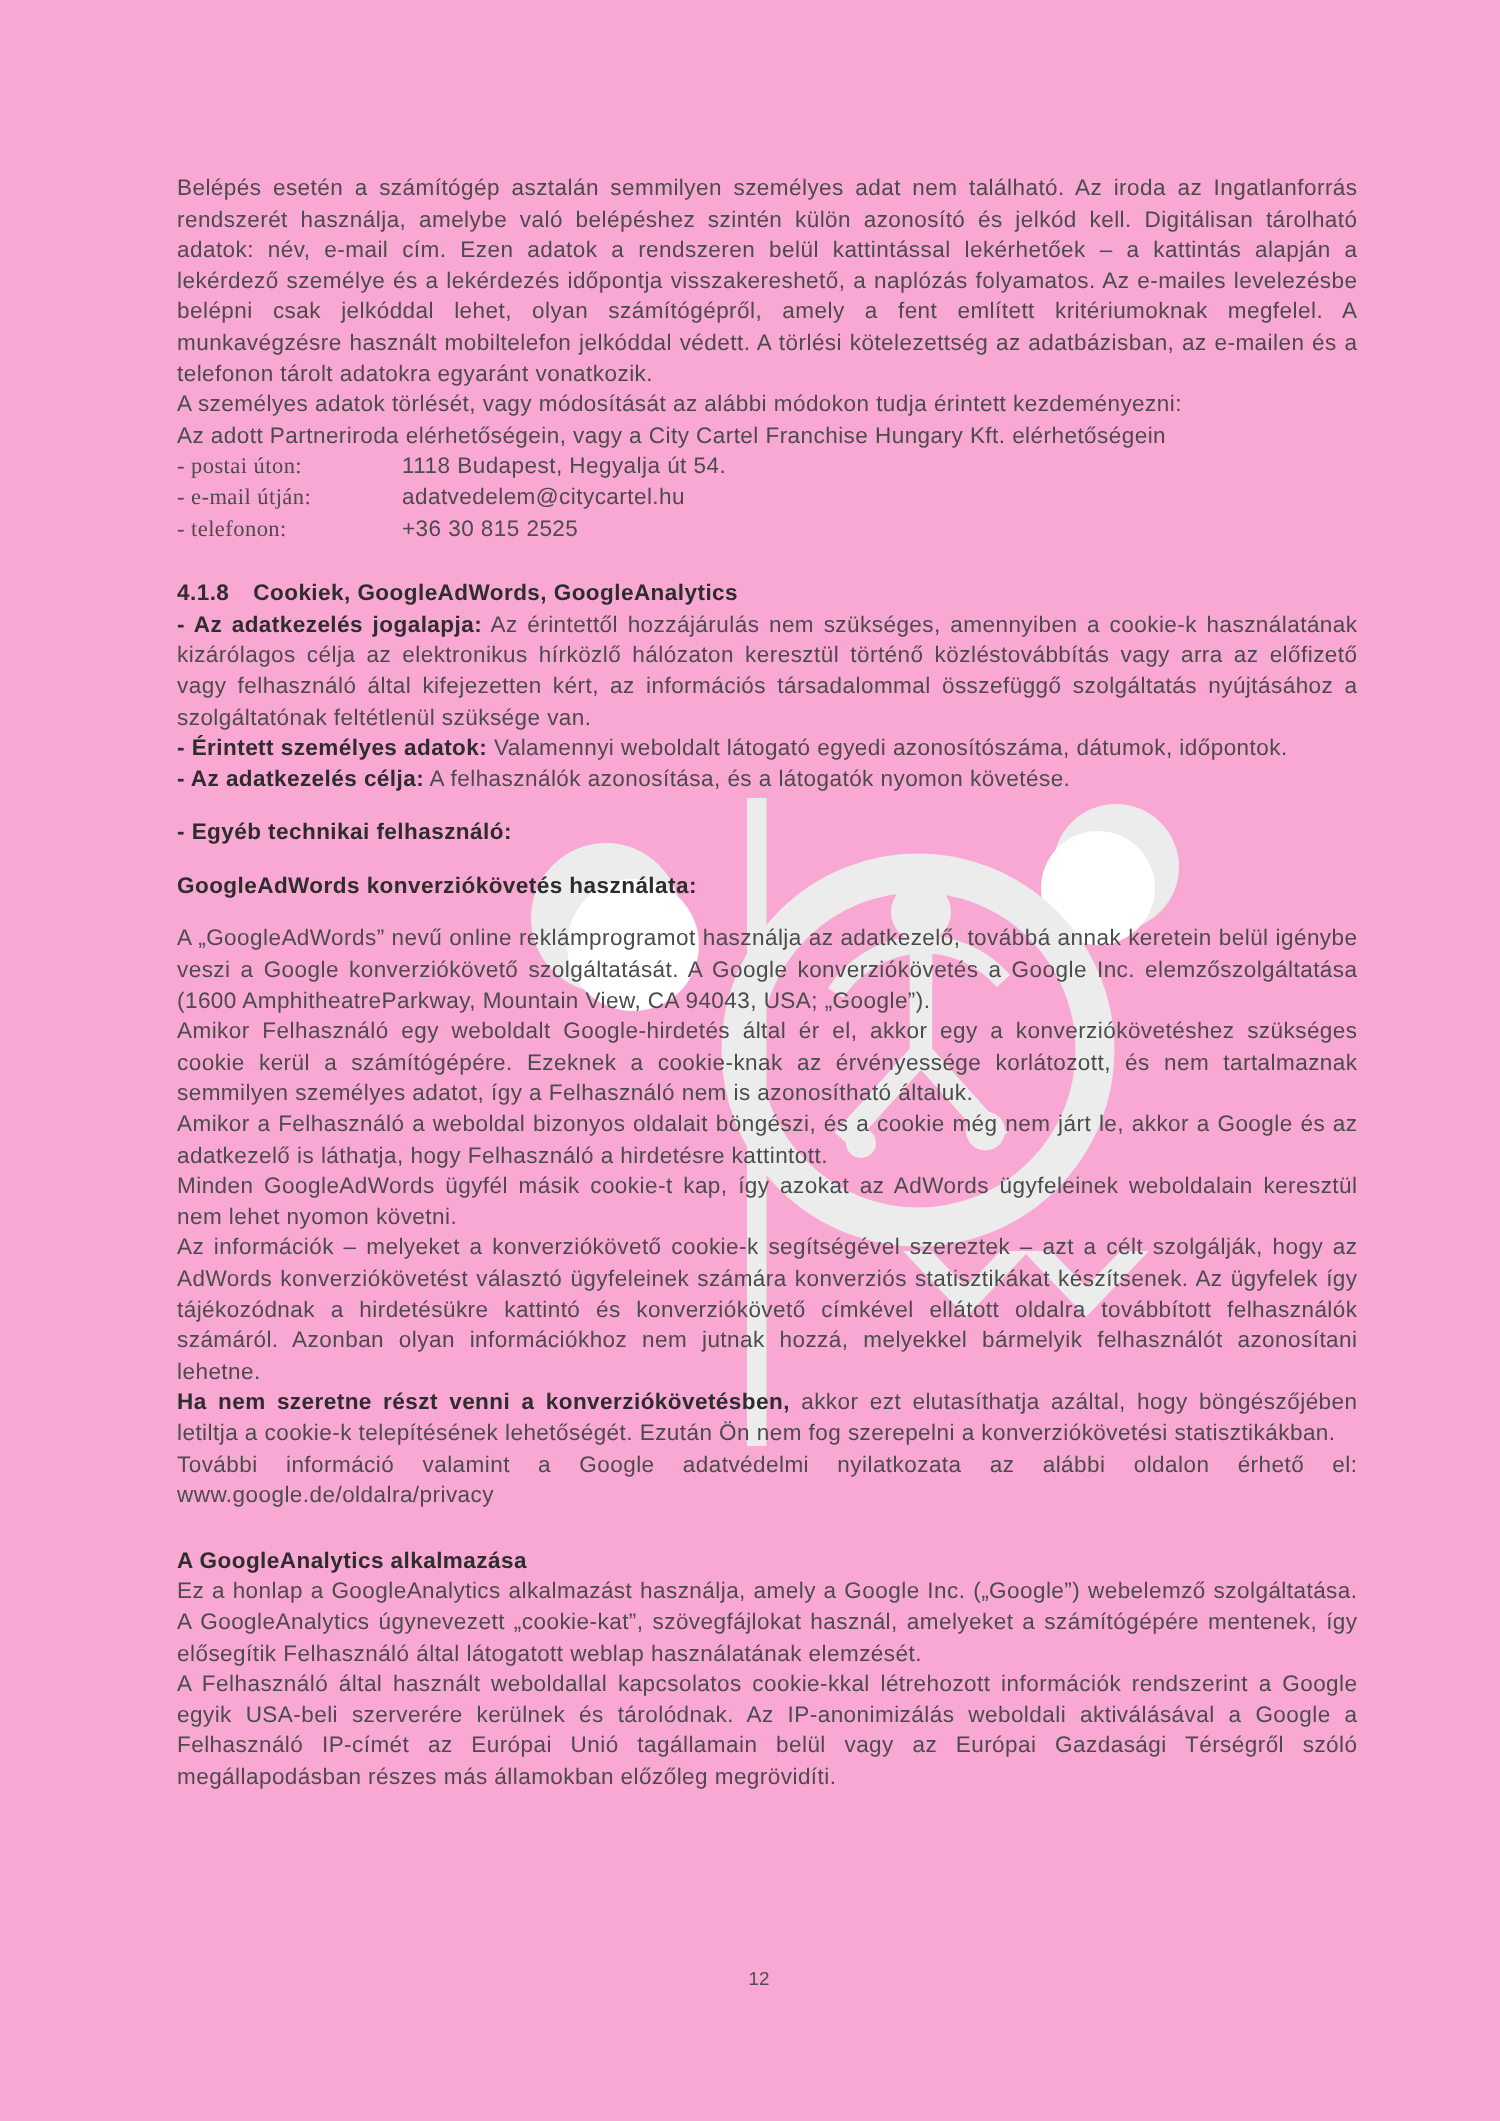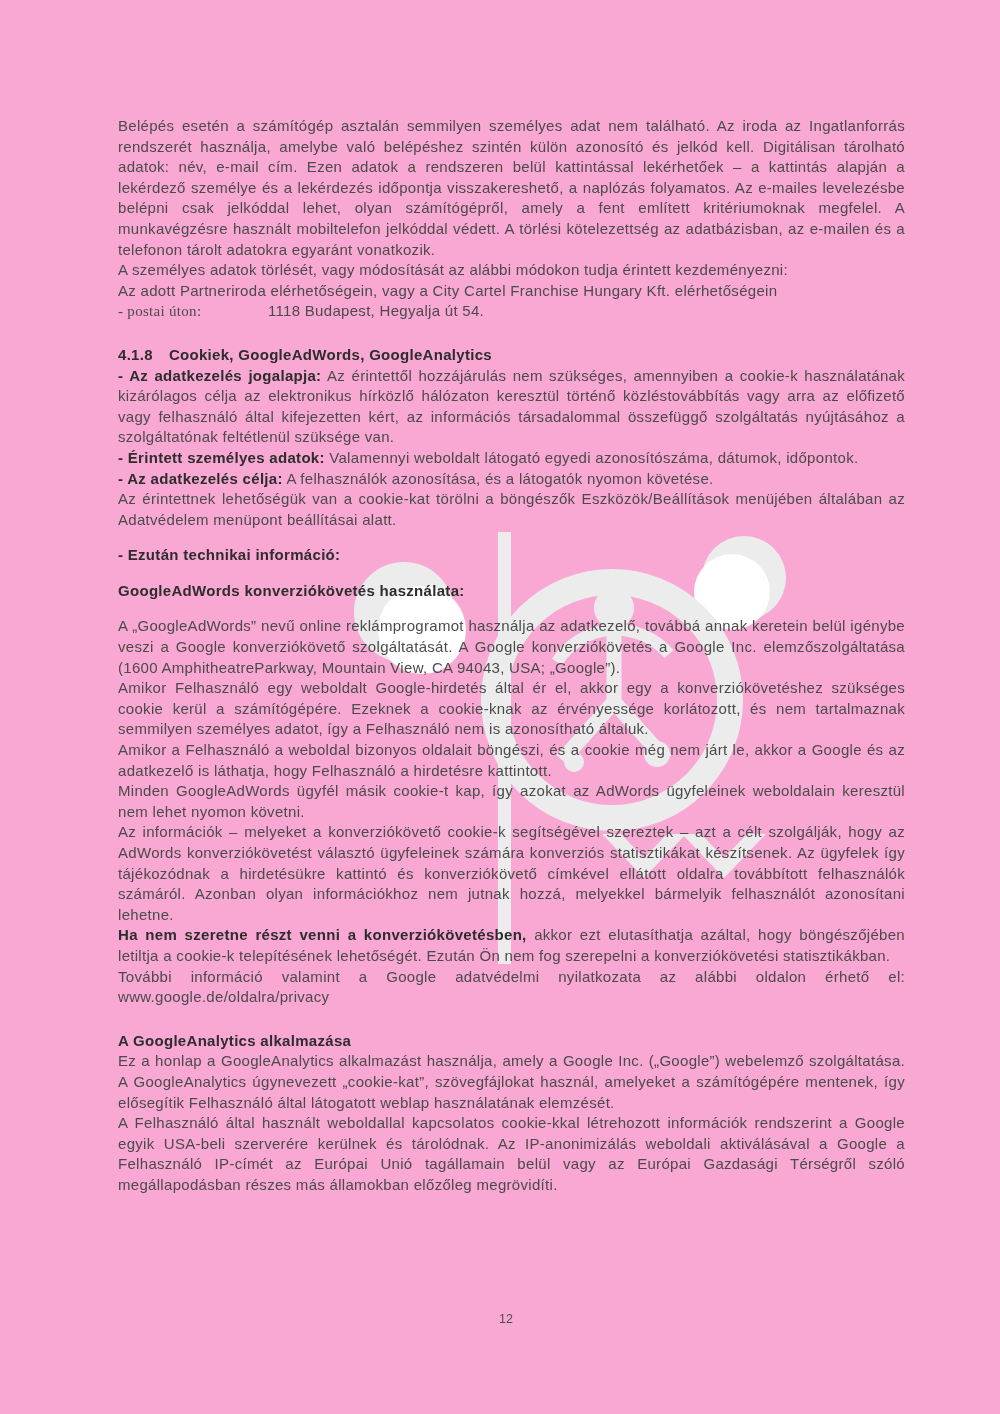--- a/index.html
+++ b/index.html
@@ -108,41 +108,48 @@
 
     <p class="para">Belépés esetén a számítógép asztalán semmilyen személyes adat nem található. Az iroda az Ingatlanforrás rendszerét használja, amelybe való belépéshez szintén külön azonosító és jelkód kell. Digitálisan tárolható adatok: név, e-mail cím. Ezen adatok a rendszeren belül kattintással lekérhetőek – a kattintás alapján a lekérdező személye és a lekérdezés időpontja visszakereshető, a naplózás folyamatos. Az e-mailes levelezésbe belépni csak jelkóddal lehet, olyan számítógépről, amely a fent említett kritériumoknak megfelel. A munkavégzésre használt mobiltelefon jelkóddal védett. A törlési kötelezettség az adatbázisban, az e-mailen és a telefonon tárolt adatokra egyaránt vonatkozik.</p>
 
     <p class="para">A személyes adatok törlését, vagy módosítását az alábbi módokon tudja érintett kezdeményezni:</p>
     <p class="para">Az adott Partneriroda elérhetőségein, vagy a City Cartel Franchise Hungary Kft. elérhetőségein</p>
 
     <div class="contact-row">
       <span class="contact-label">- postai úton:</span>
       <span class="contact-value">1118 Budapest, Hegyalja út 54.</span>
     </div>
+    <div class="contact-row">
+      <span class="contact-label">- e-mail útján:</span>
+      <span class="contact-value">adatvedelem@citycartel.hu</span>
+    </div>
+    <div class="contact-row">
+      <span class="contact-label">- telefonon:</span>
+      <span class="contact-value">+36 30 815 2525</span>
+    </div>
 
     <p class="heading gap-lg">
       <span class="sec-num">4.1.8</span><span>Cookiek, GoogleAdWords, GoogleAnalytics</span>
     </p>
 
     <p class="para">
       <strong>- Az adatkezelés jogalapja:</strong>
       <span>Az érintettől hozzájárulás nem szükséges, amennyiben a cookie-k használatának kizárólagos célja az elektronikus hírközlő hálózaton keresztül történő közléstovábbítás vagy arra az előfizető vagy felhasználó által kifejezetten kért, az információs társadalommal összefüggő szolgáltatás nyújtásához a szolgáltatónak feltétlenül szüksége van.</span>
     </p>
     <p class="para">
       <strong>- Érintett személyes adatok:</strong>
       <span>Valamennyi weboldalt látogató egyedi azonosítószáma, dátumok, időpontok.</span>
     </p>
     <p class="para">
       <strong>- Az adatkezelés célja:</strong>
       <span>A felhasználók azonosítása, és a látogatók nyomon követése.</span>
     </p>
 
-    <p class="para">Az érintettnek lehetőségük van a cookie-kat törölni a böngészők Eszközök/Beállítások menüjében általában az Adatvédelem menüpont beállításai alatt.</p>
 
-    <p class="bold">- Ezután technikai információ:</p>
+    <p class="bold">- Egyéb technikai felhasználó:</p>
     <p class="bold">GoogleAdWords konverziókövetés használata:</p>
 
     <p class="para">A „GoogleAdWords” nevű online reklámprogramot használja az adatkezelő, továbbá annak keretein belül igénybe veszi a Google konverziókövető szolgáltatását. A Google konverziókövetés a Google Inc. elemzőszolgáltatása (1600 AmphitheatreParkway, Mountain View, CA 94043, USA; „Google”).</p>
     <p class="para">Amikor Felhasználó egy weboldalt Google-hirdetés által ér el, akkor egy a konverziókövetéshez szükséges cookie kerül a számítógépére. Ezeknek a cookie-knak az érvényessége korlátozott, és nem tartalmaznak semmilyen személyes adatot, így a Felhasználó nem is azonosítható általuk.</p>
     <p class="para">Amikor a Felhasználó a weboldal bizonyos oldalait böngészi, és a cookie még nem járt le, akkor a Google és az adatkezelő is láthatja, hogy Felhasználó a hirdetésre kattintott.</p>
     <p class="para">Minden GoogleAdWords ügyfél másik cookie-t kap, így azokat az AdWords ügyfeleinek weboldalain keresztül nem lehet nyomon követni.</p>
     <p class="para">Az információk – melyeket a konverziókövető cookie-k segítségével szereztek – azt a célt szolgálják, hogy az AdWords konverziókövetést választó ügyfeleinek számára konverziós statisztikákat készítsenek. Az ügyfelek így tájékozódnak a hirdetésükre kattintó és konverziókövető címkével ellátott oldalra továbbított felhasználók számáról. Azonban olyan információkhoz nem jutnak hozzá, melyekkel bármelyik felhasználót azonosítani lehetne.</p>
 
     <p class="para">
       <strong>Ha nem szeretne részt venni a konverziókövetésben,</strong>

